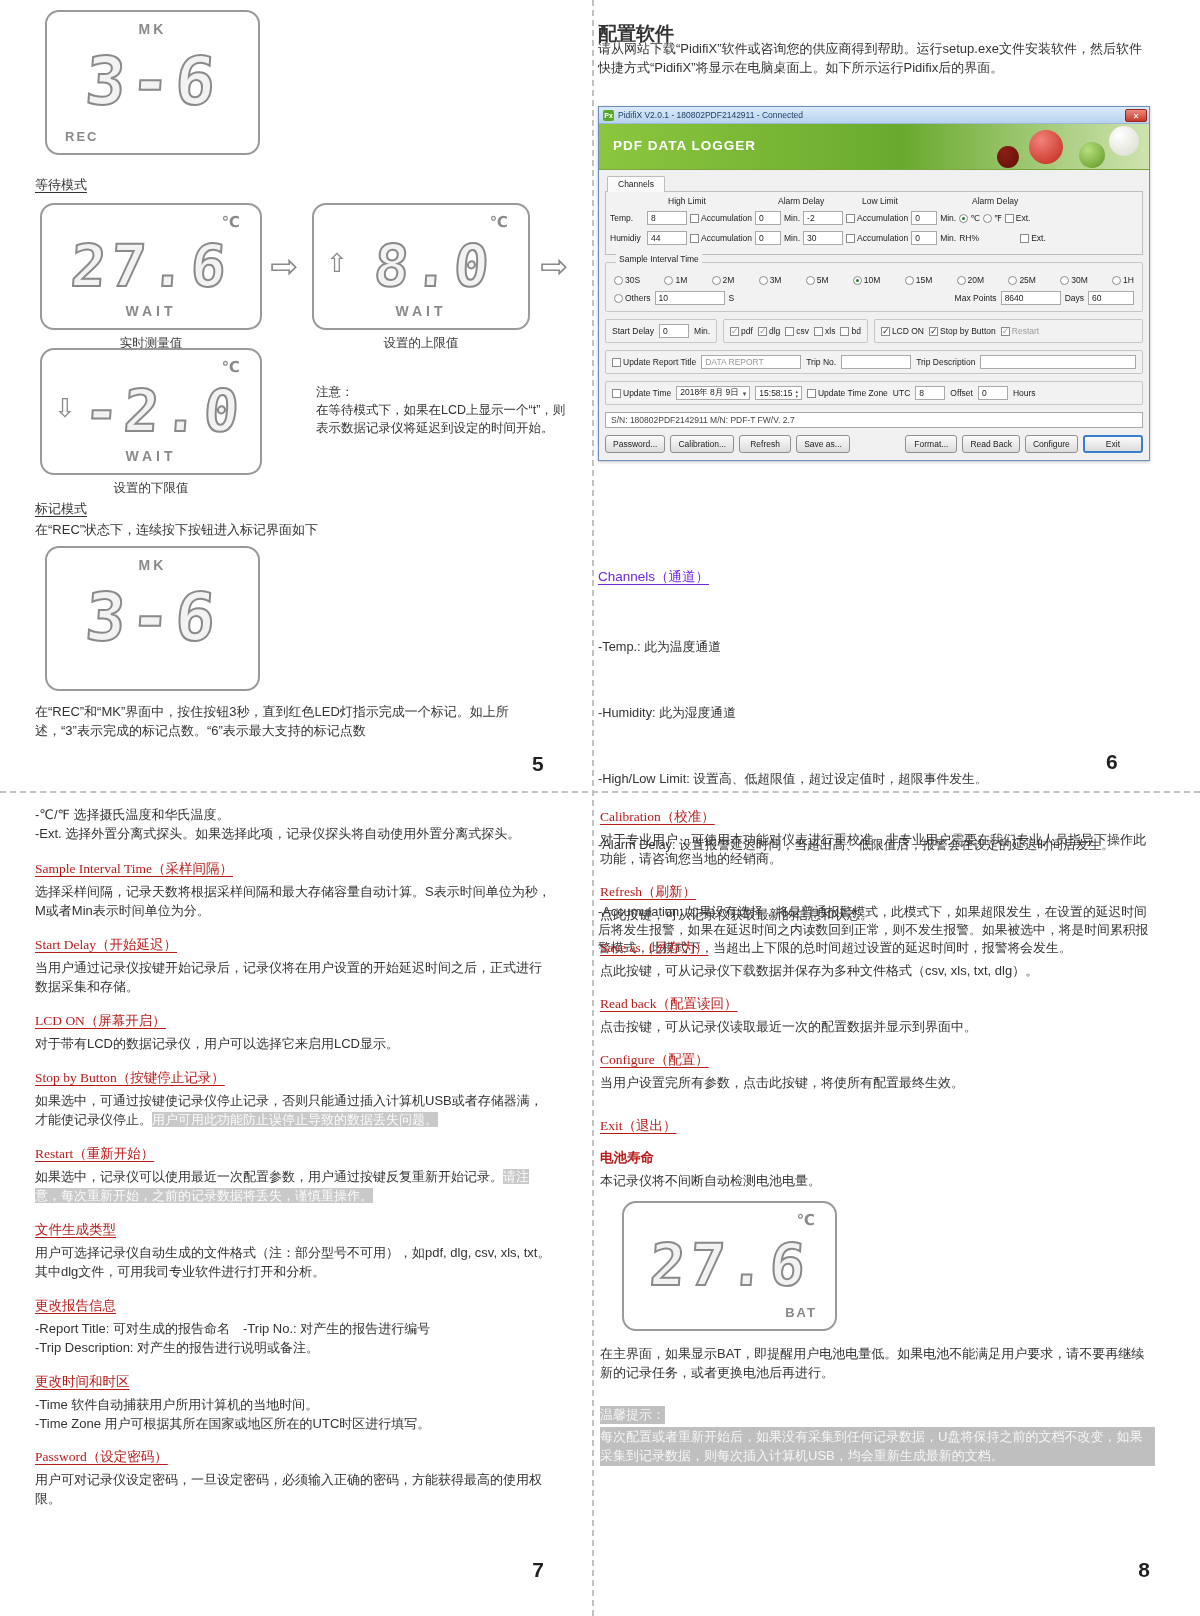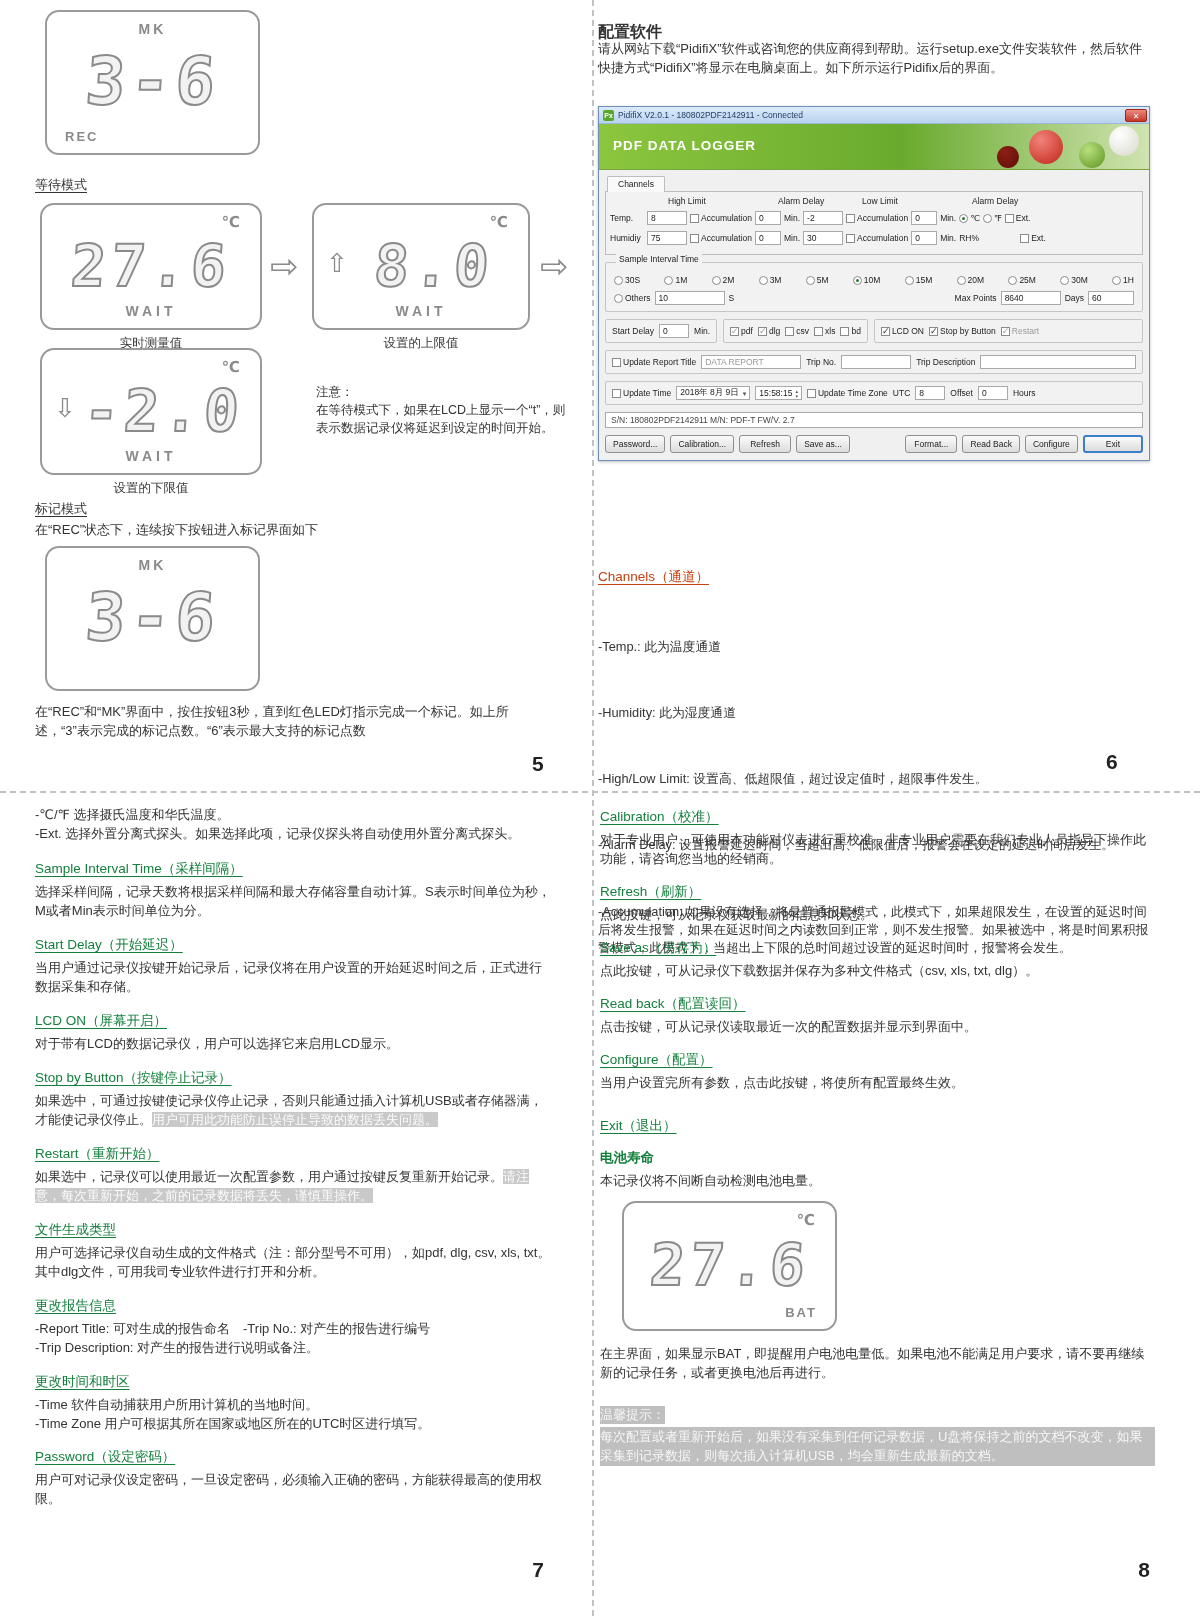--- a/index.html
+++ b/index.html
@@ -79,25 +79,25 @@
   .btn-group { display:flex; gap:5px; }
   .btn { display:inline-block; min-width:52px; text-align:center; padding:3px 7px; background:linear-gradient(#fbfbfb,#dcdcdc); border:1px solid #8f8f8f; border-radius:3px; }
   .btn-group.right .btn:last-child { border:2px solid #3d7ec9; padding:2px 21px; }
   .drop-arrow { margin-left:4px; color:#555; }
   .drop-arrow::after { content:"▾"; font-size:7px; }
   .spin { display:inline-flex; flex-direction:column; line-height:4px; margin-left:3px; color:#555; }
   .spin i::before { content:"▴"; font-style:normal; font-size:5px; }
   .spin b::before { content:"▾"; font-style:normal; font-size:5px; }
 
   
-  .expl-heading { font-size:13.5px; color:#c2410c; margin-bottom:5px; }
+  .expl-heading { font-size:13.5px; color:#6d28d9; margin-bottom:5px; }
   .ch-line { font-size:12.8px; line-height:1.42; color:#333; margin-bottom:2px;margin-top:48px; }
 
   .section { margin-bottom:15px; }
-  .sec-heading { font-size:13.5px; color:#15803d; text-decoration:underline; text-underline-offset:3px; margin-bottom:5px; }
+  .sec-heading { font-size:13.5px; color:#b91c1c; text-decoration:underline; text-underline-offset:3px; margin-bottom:5px;font-family:Liberation Serif, serif; }
   .sec-body { font-size:13px; line-height:1.46; color:#333; white-space:pre-line; }
   .hl { background:#c9c9c9; color:#fbfbfb; }
   .bold { font-weight:bold; text-decoration:none; }
   .glitch { background:#bfbfbf; color:#f6f6f6; }
   .tip-head { display:inline-block; font-size:13px; margin-bottom:3px; }
   .tip-body { font-size:13px; line-height:1.5; }
 </style>
 </head>
 <body>
 
@@ -154,21 +154,21 @@
     <div class="lcd-digits big">3-6</div>
   </div>
 
   <div class="cn-text" style="position:absolute; left:35px; top:703px; width:520px;">在“REC”和“MK”界面中，按住按钮3秒，直到红色LED灯指示完成一个标记。如上所述，“3”表示完成的标记点数。“6”表示最大支持的标记点数</div>
 
   <div class="page-num" style="left:532px; top:752px;">5</div>
 </div>
 
 <div class="quad" id="p6">
 
-  <div class="cn-text bold" style="position:absolute; left:0; top:20px; font-weight:bold; font-size:16px;">配置软件</div>
+  <div class="cn-text bold" style="position:absolute; left:0; top:20px; font-weight:bold; font-size:19px;">配置软件</div>
   <div class="cn-text" style="position:absolute; left:0; top:40px; width:548px;">请从网站下载“PidifiX”软件或咨询您的供应商得到帮助。运行setup.exe文件安装软件，然后软件快捷方式“PidifiX”将显示在电脑桌面上。如下所示运行Pidifix后的界面。</div>
 
   <div class="win">
     <div class="win-titlebar">
       <span class="win-appicon">Px</span>
       <span class="win-title">PidifiX V2.0.1 - 180802PDF2142911 - Connected</span>
       <span class="win-close">✕</span>
     </div>
     <div class="win-banner">
       <span class="banner-text">PDF DATA LOGGER</span>
@@ -216,21 +216,21 @@
               <span>℉</span>
             </span>
           <span class="opt">
               <span class="cb"></span>
               <span>Ext.</span>
             </span>
         </div>
 
         <div class="ch-row">
           <span class="cell-label">Humidiy</span>
-          <span class="input w40">75</span>
+          <span class="input w40">44</span>
           <span class="opt">
               <span class="cb"></span>
               <span>Accumulation</span>
             </span>
           <span class="input w26">0</span>
           <span>Min.</span>
           <span class="input w40">30</span>
           <span class="opt">
               <span class="cb"></span>
               <span>Accumulation</span>

